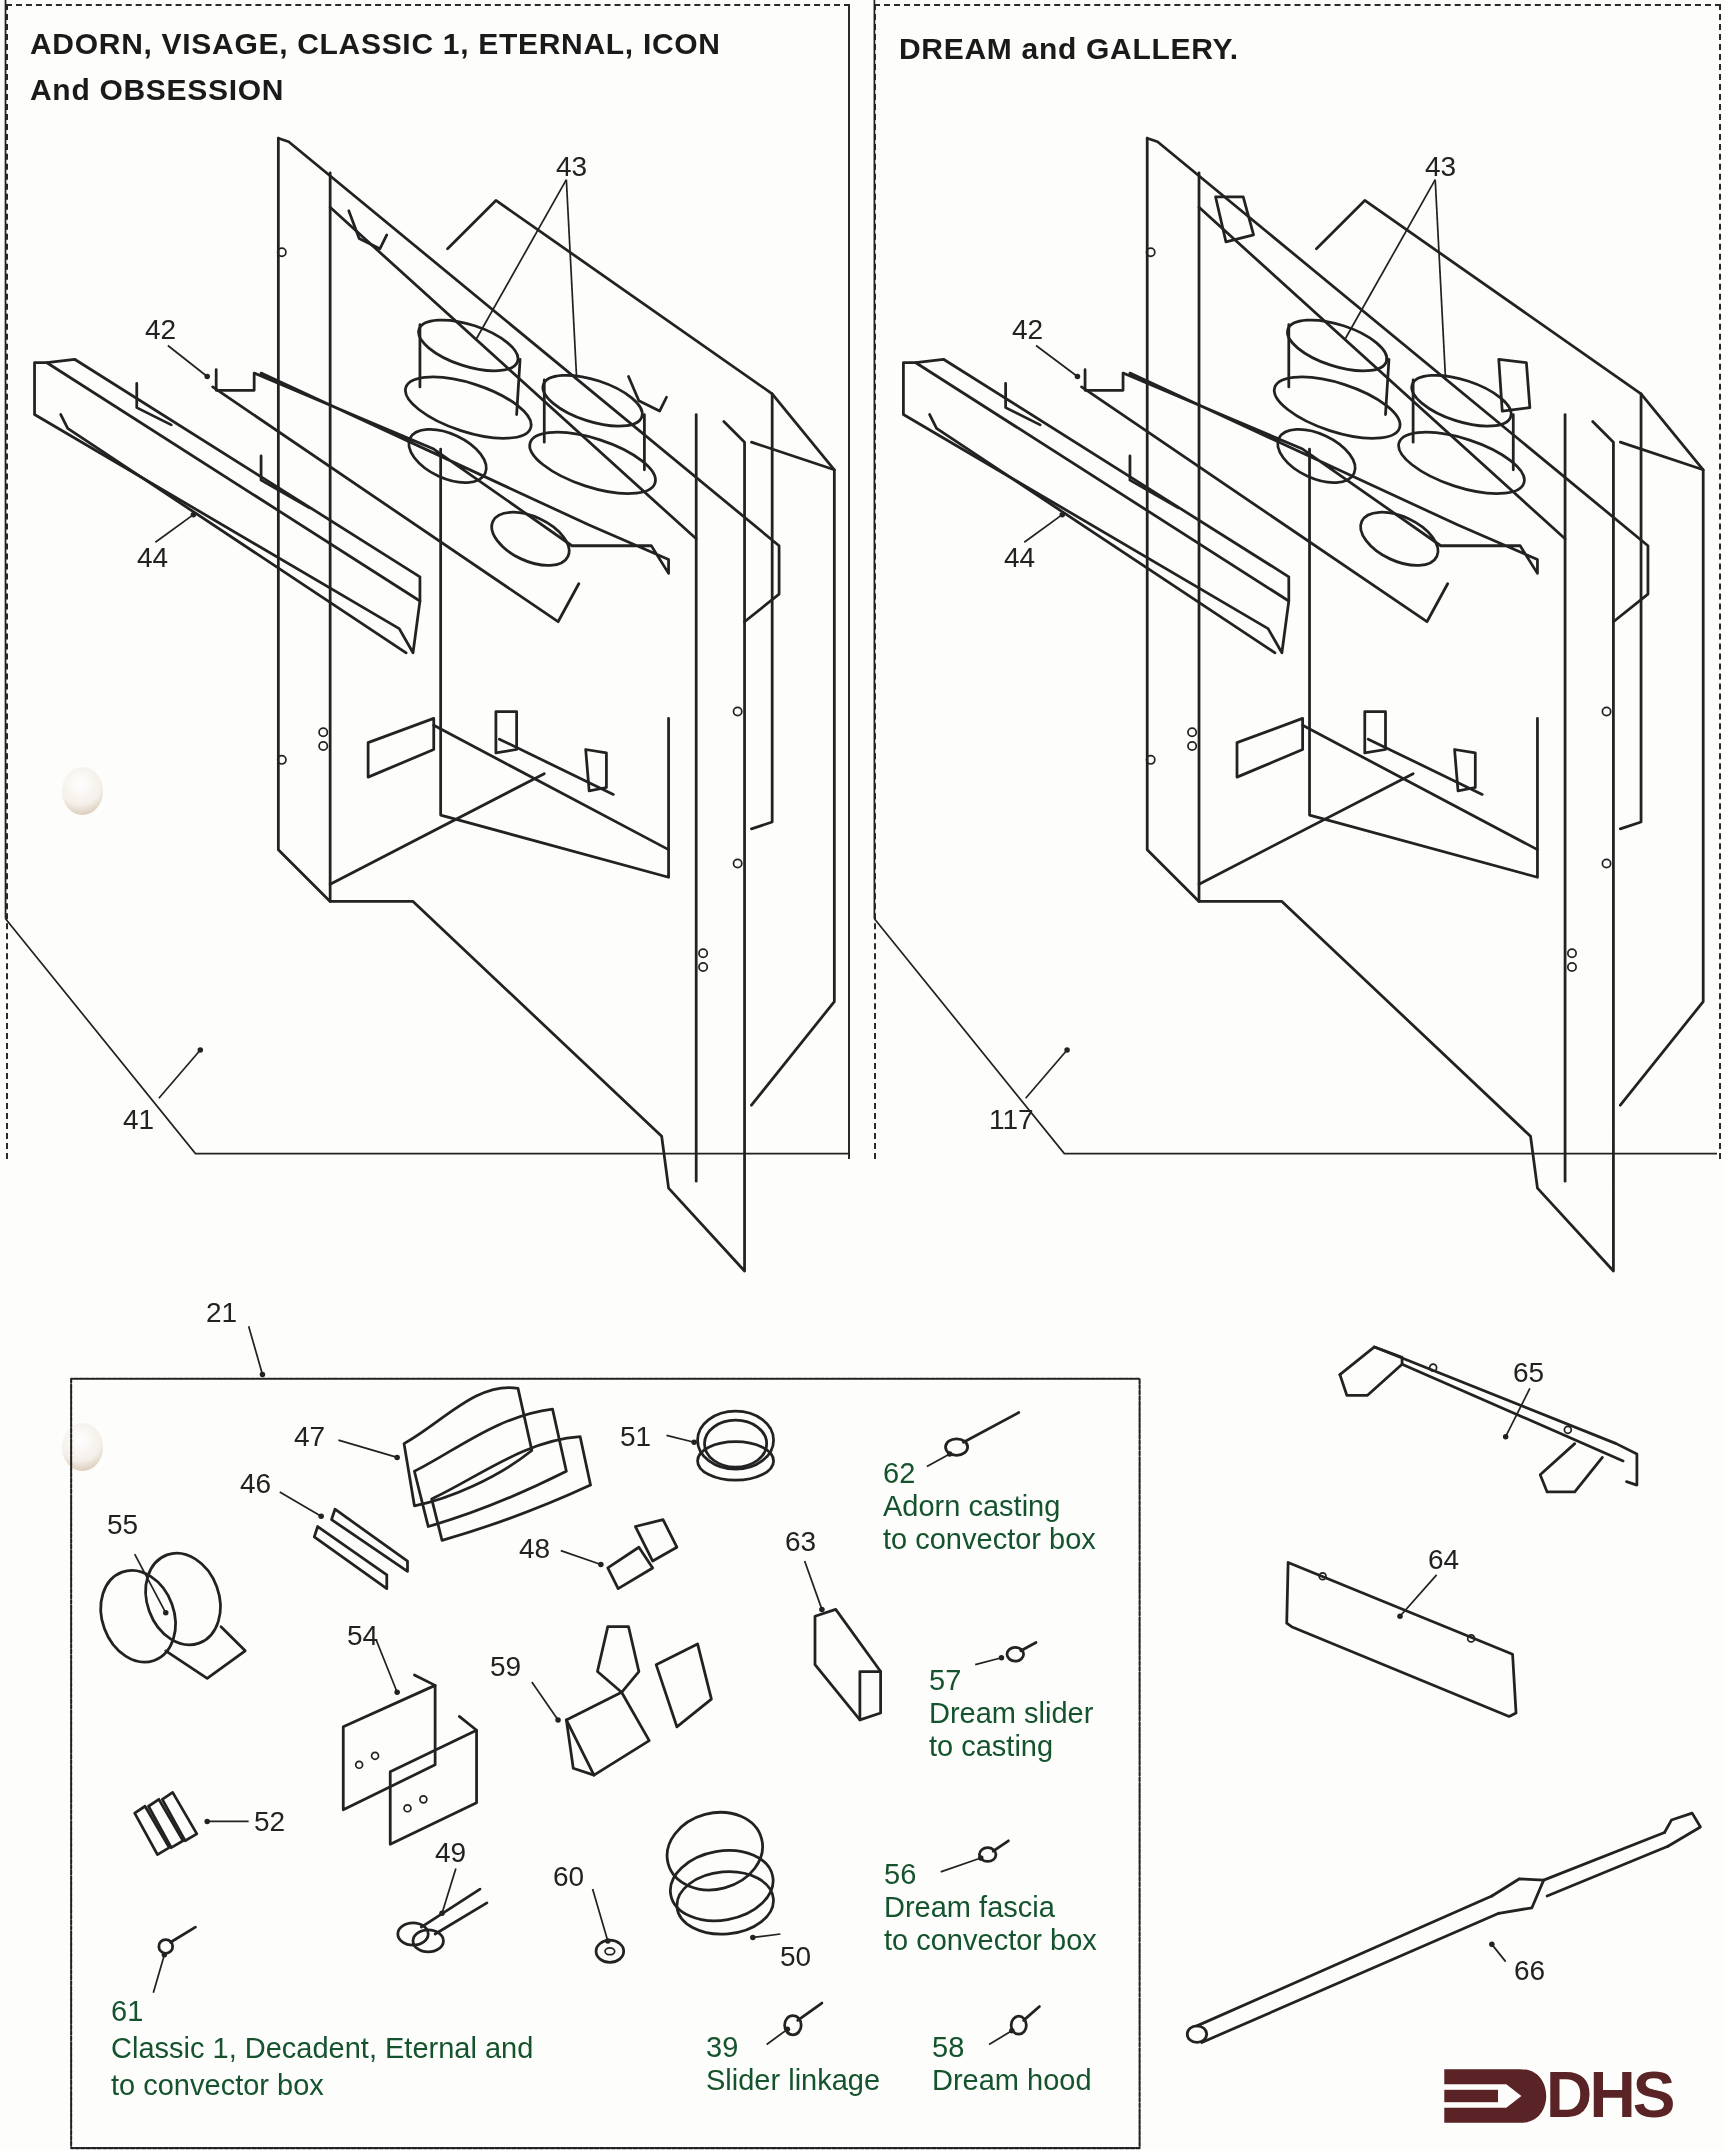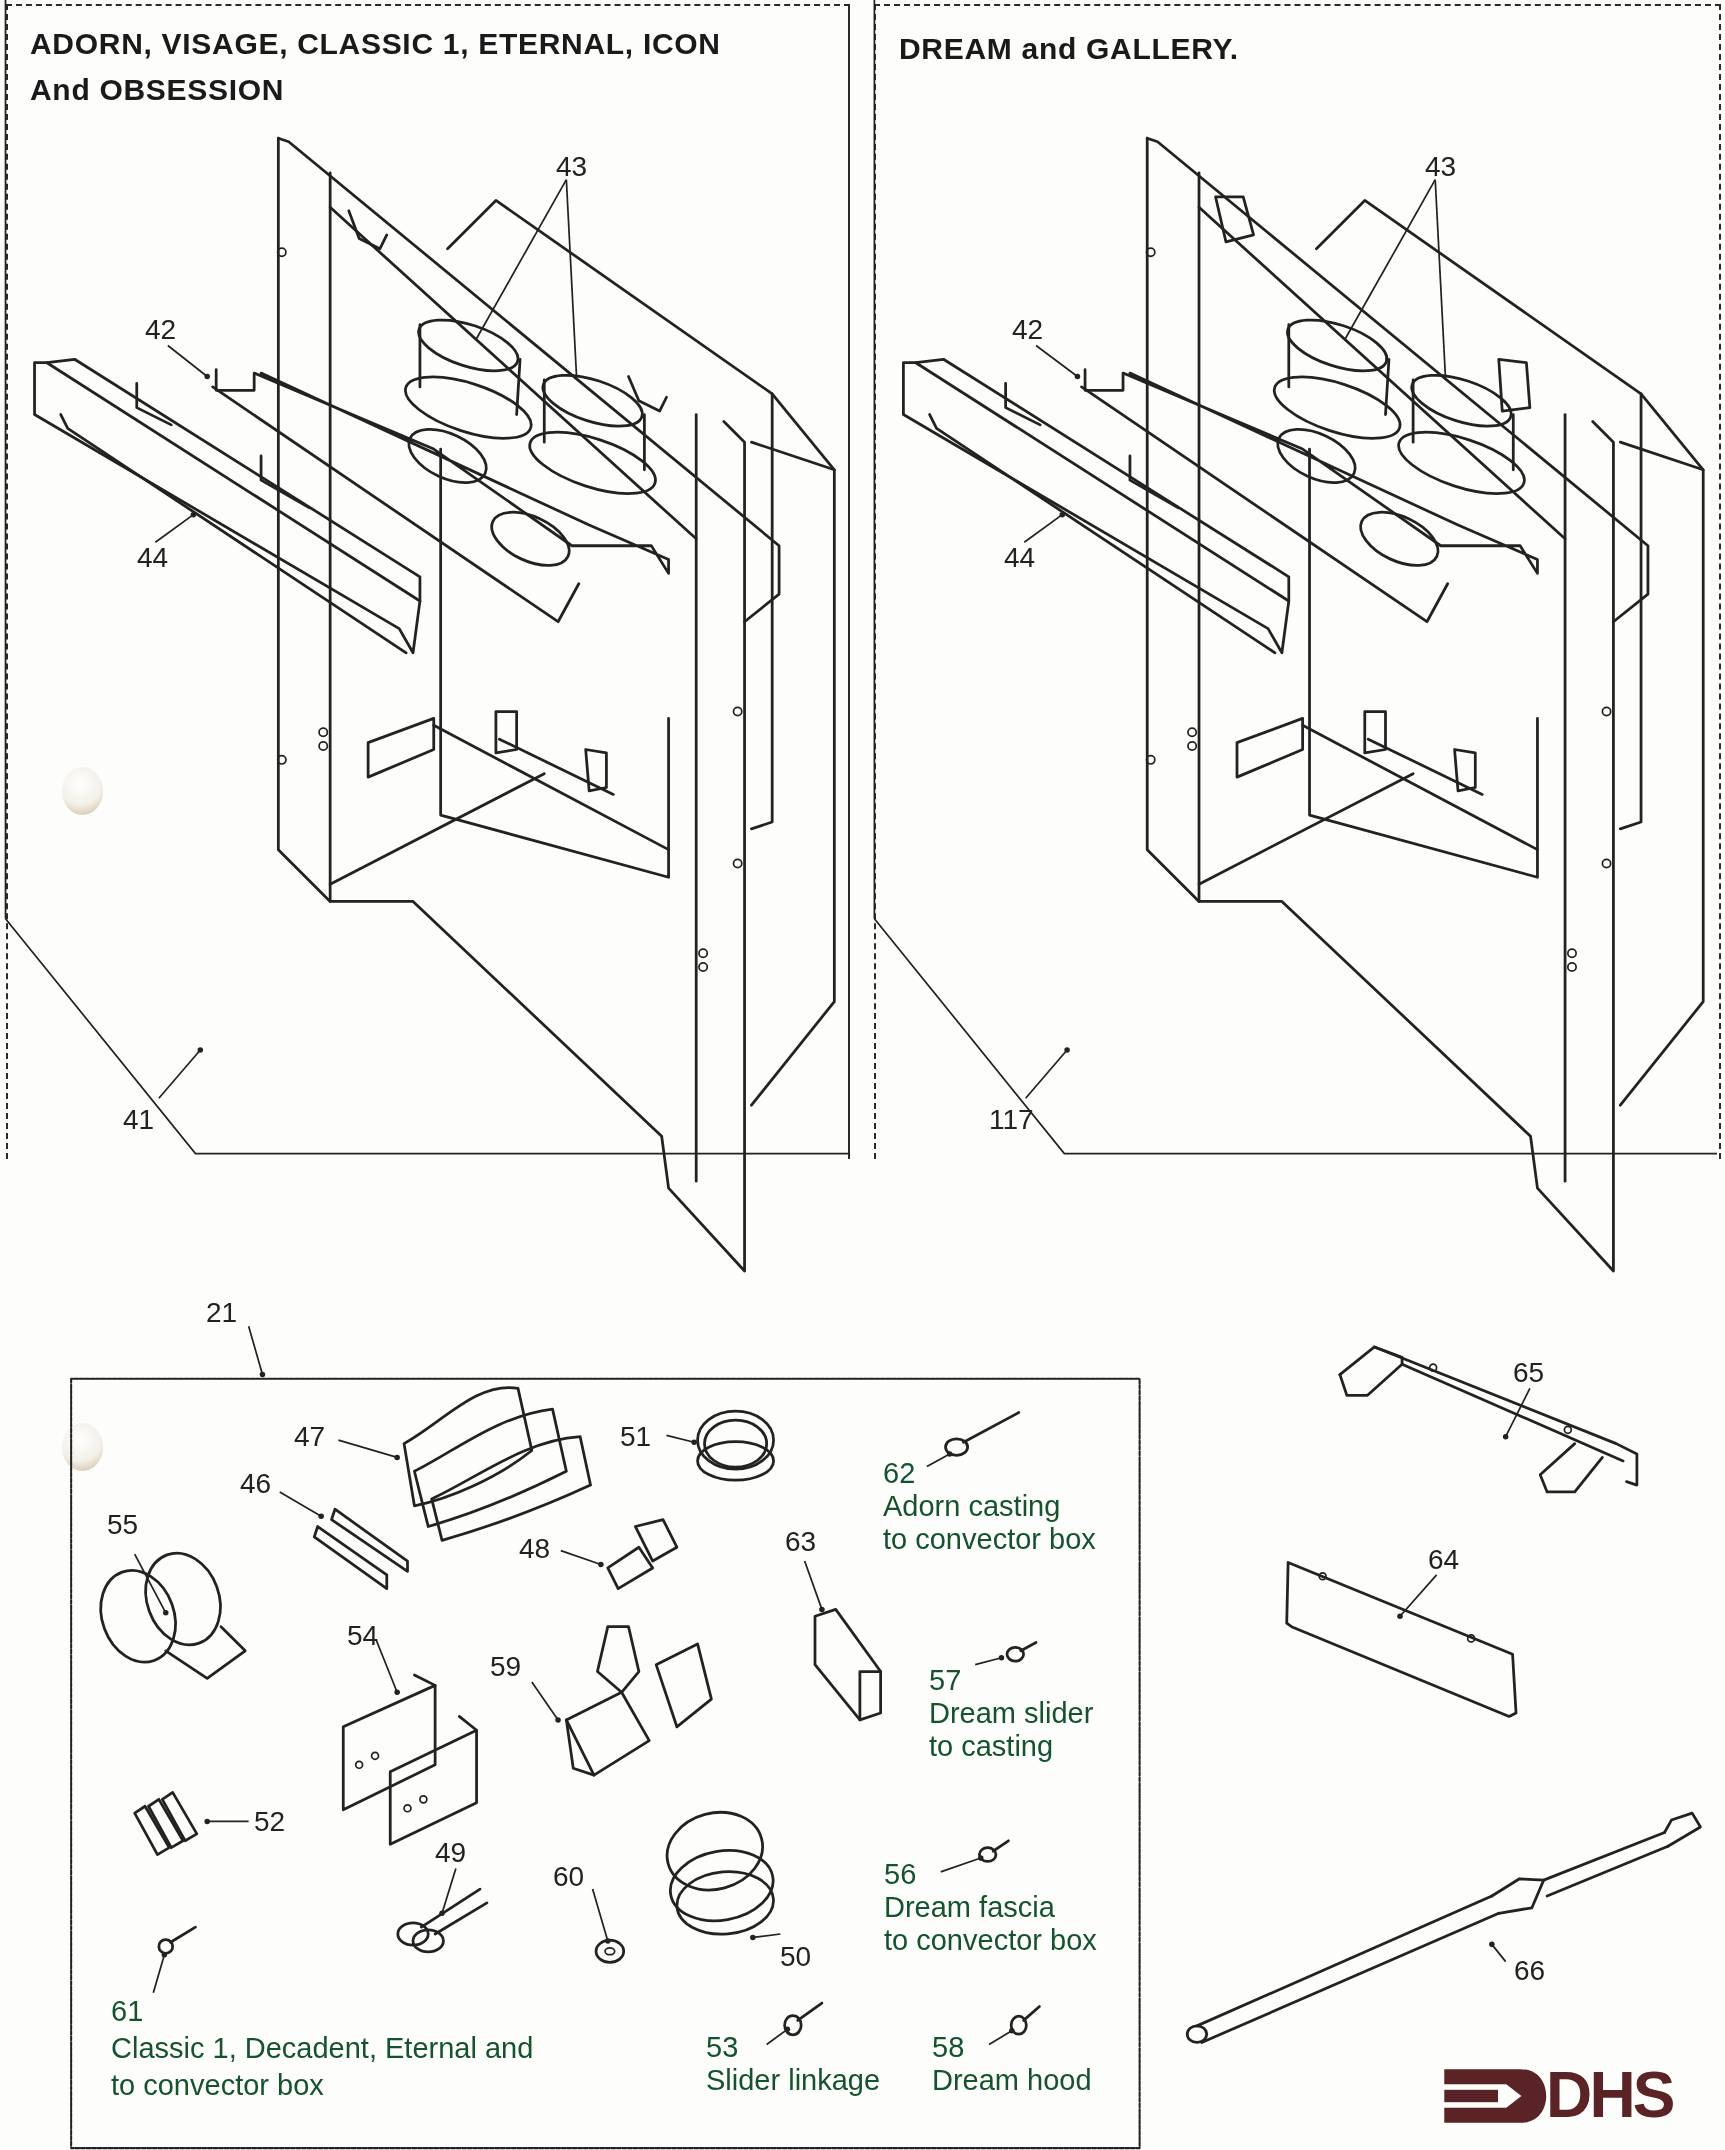--- a/index.html
+++ b/index.html
@@ -332,21 +332,21 @@
   <div>56</div>
   <div>Dream fascia</div>
   <div>to convector box</div>
 </div>
 <div class="cap" style="left:111px;top:1993px;line-height:37px;">
   <div>61</div>
   <div>Classic 1, Decadent, Eternal and</div>
   <div>to convector box</div>
 </div>
 <div class="cap" style="left:706px;top:2031px;">
-  <div>53</div>
+  <div>39</div>
   <div>Slider linkage</div>
 </div>
 <div class="cap" style="left:932px;top:2031px;">
   <div>58</div>
   <div>Dream hood</div>
 </div>
 
 <div class="num" style="left:1513px;top:1357px;">65</div>
 <div class="num" style="left:1428px;top:1544px;">64</div>
 <div class="num" style="left:1514px;top:1955px;">66</div>

